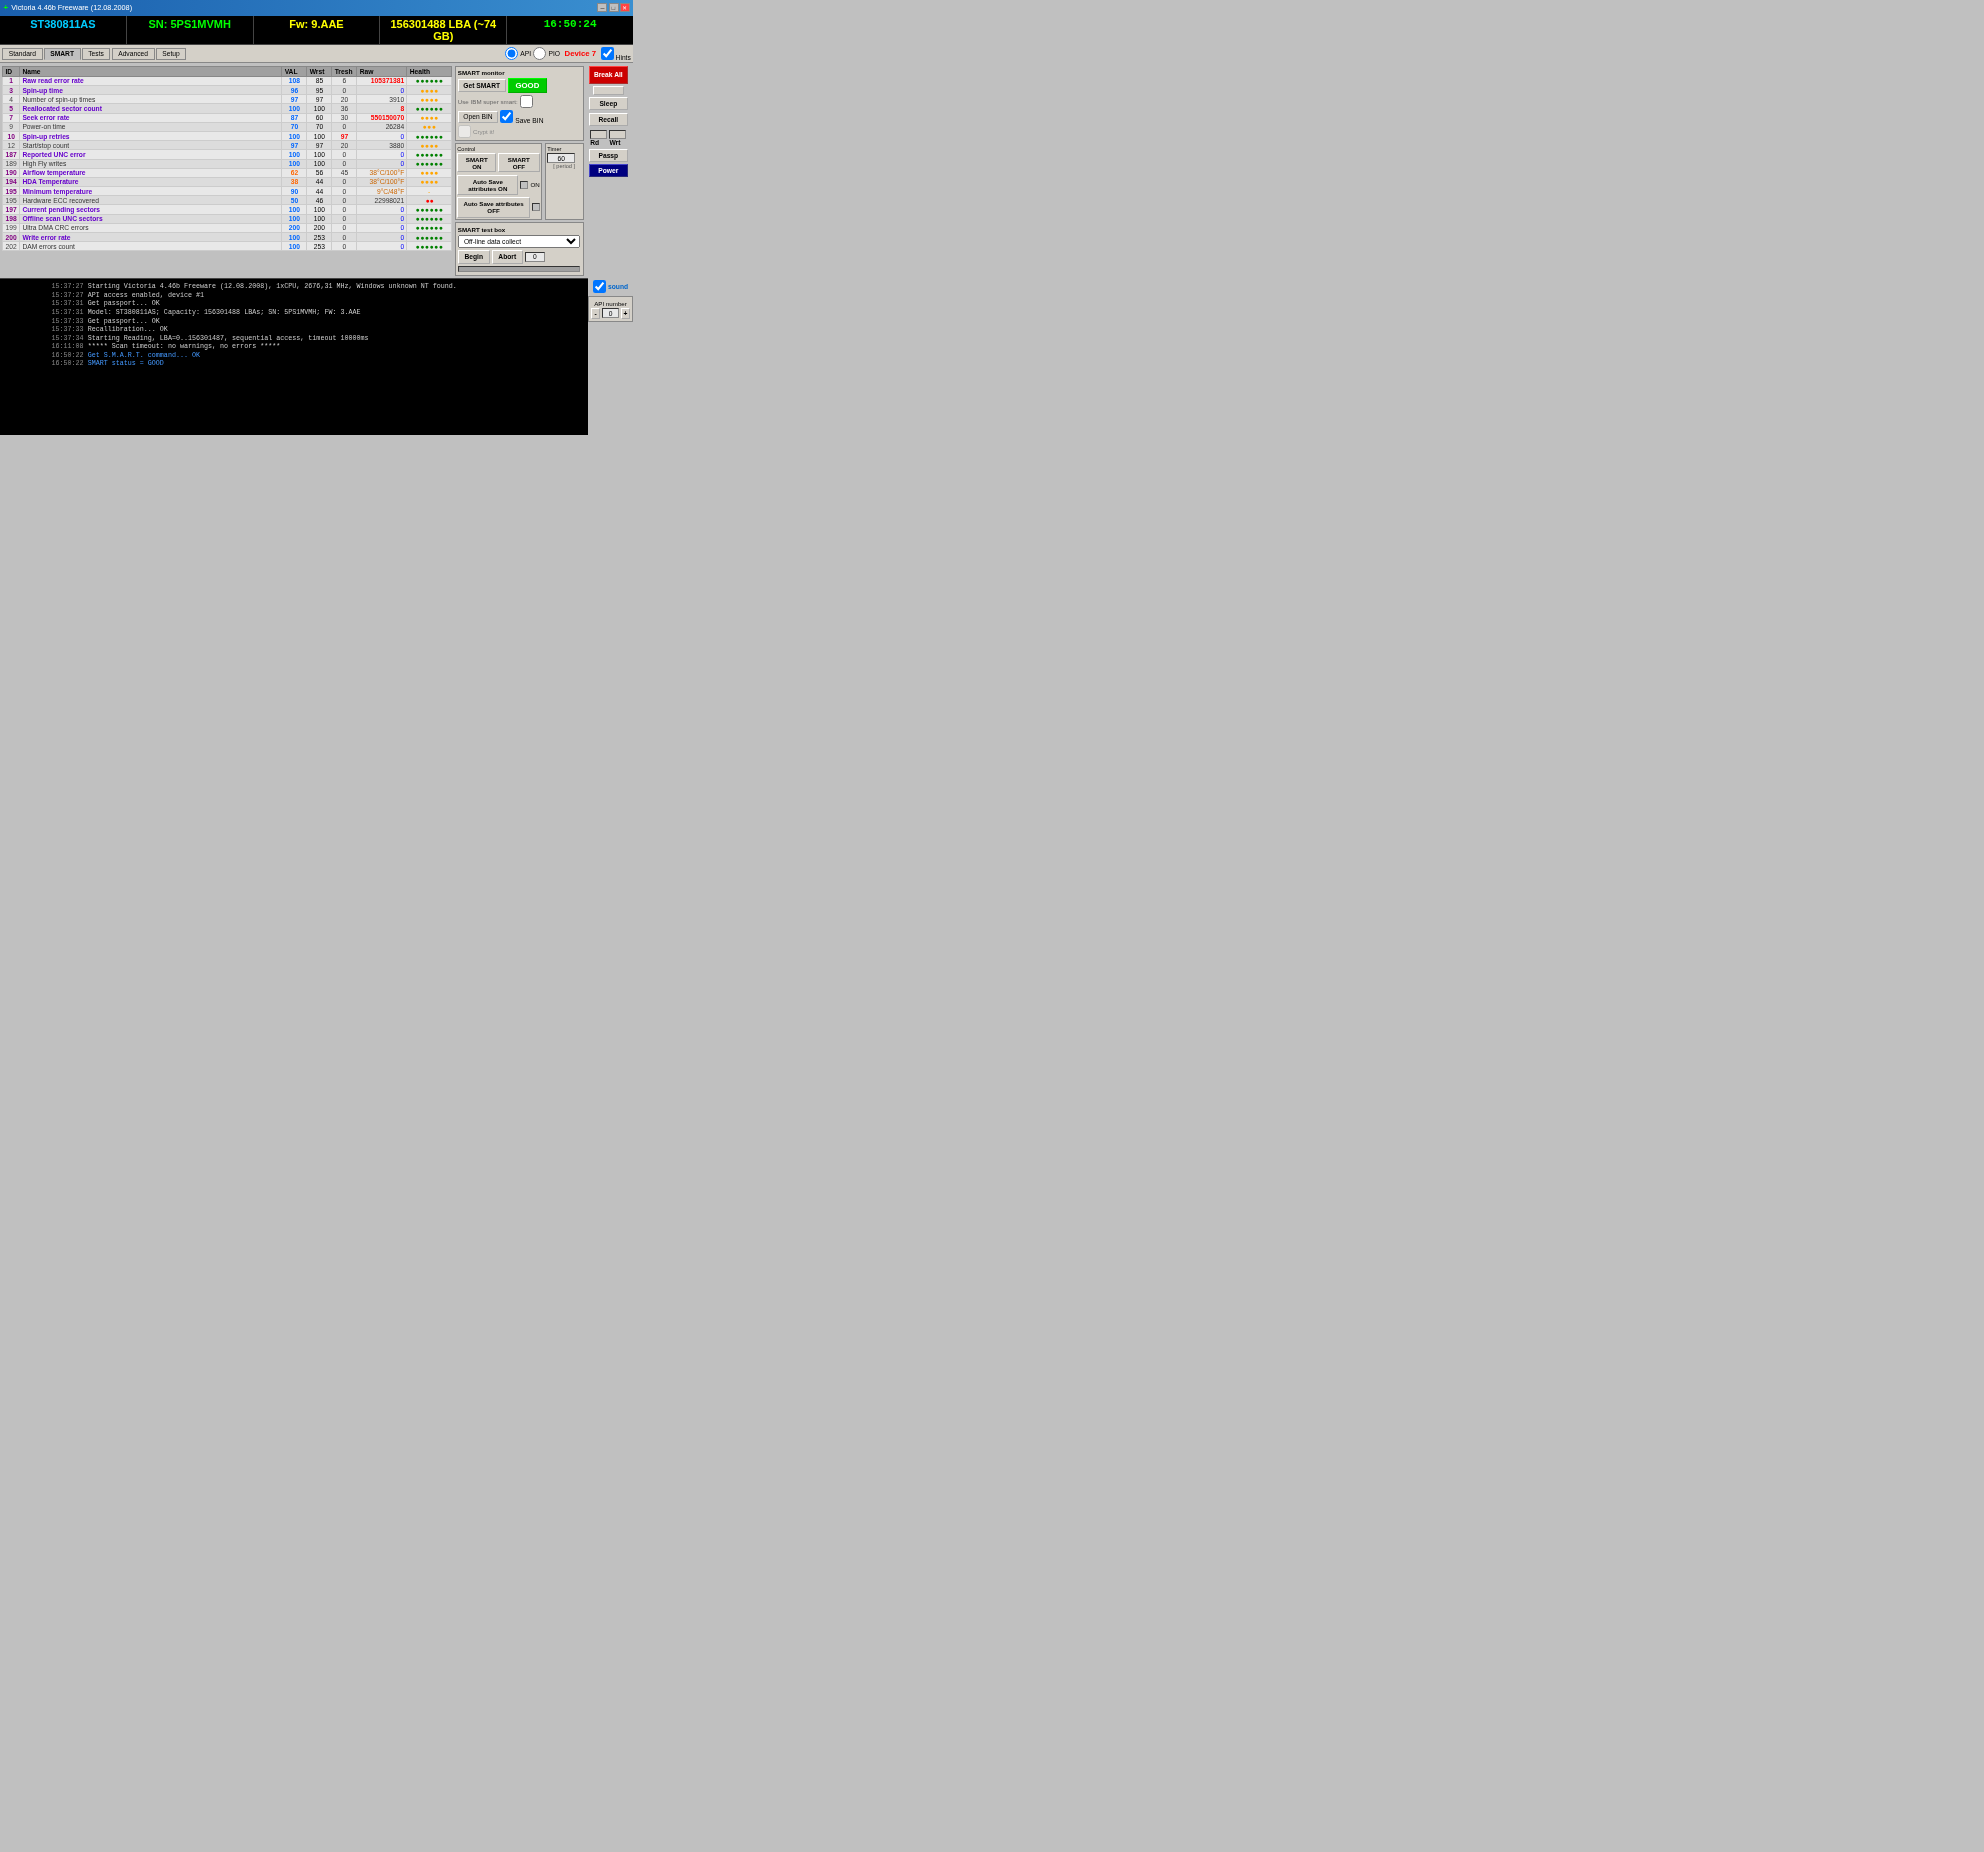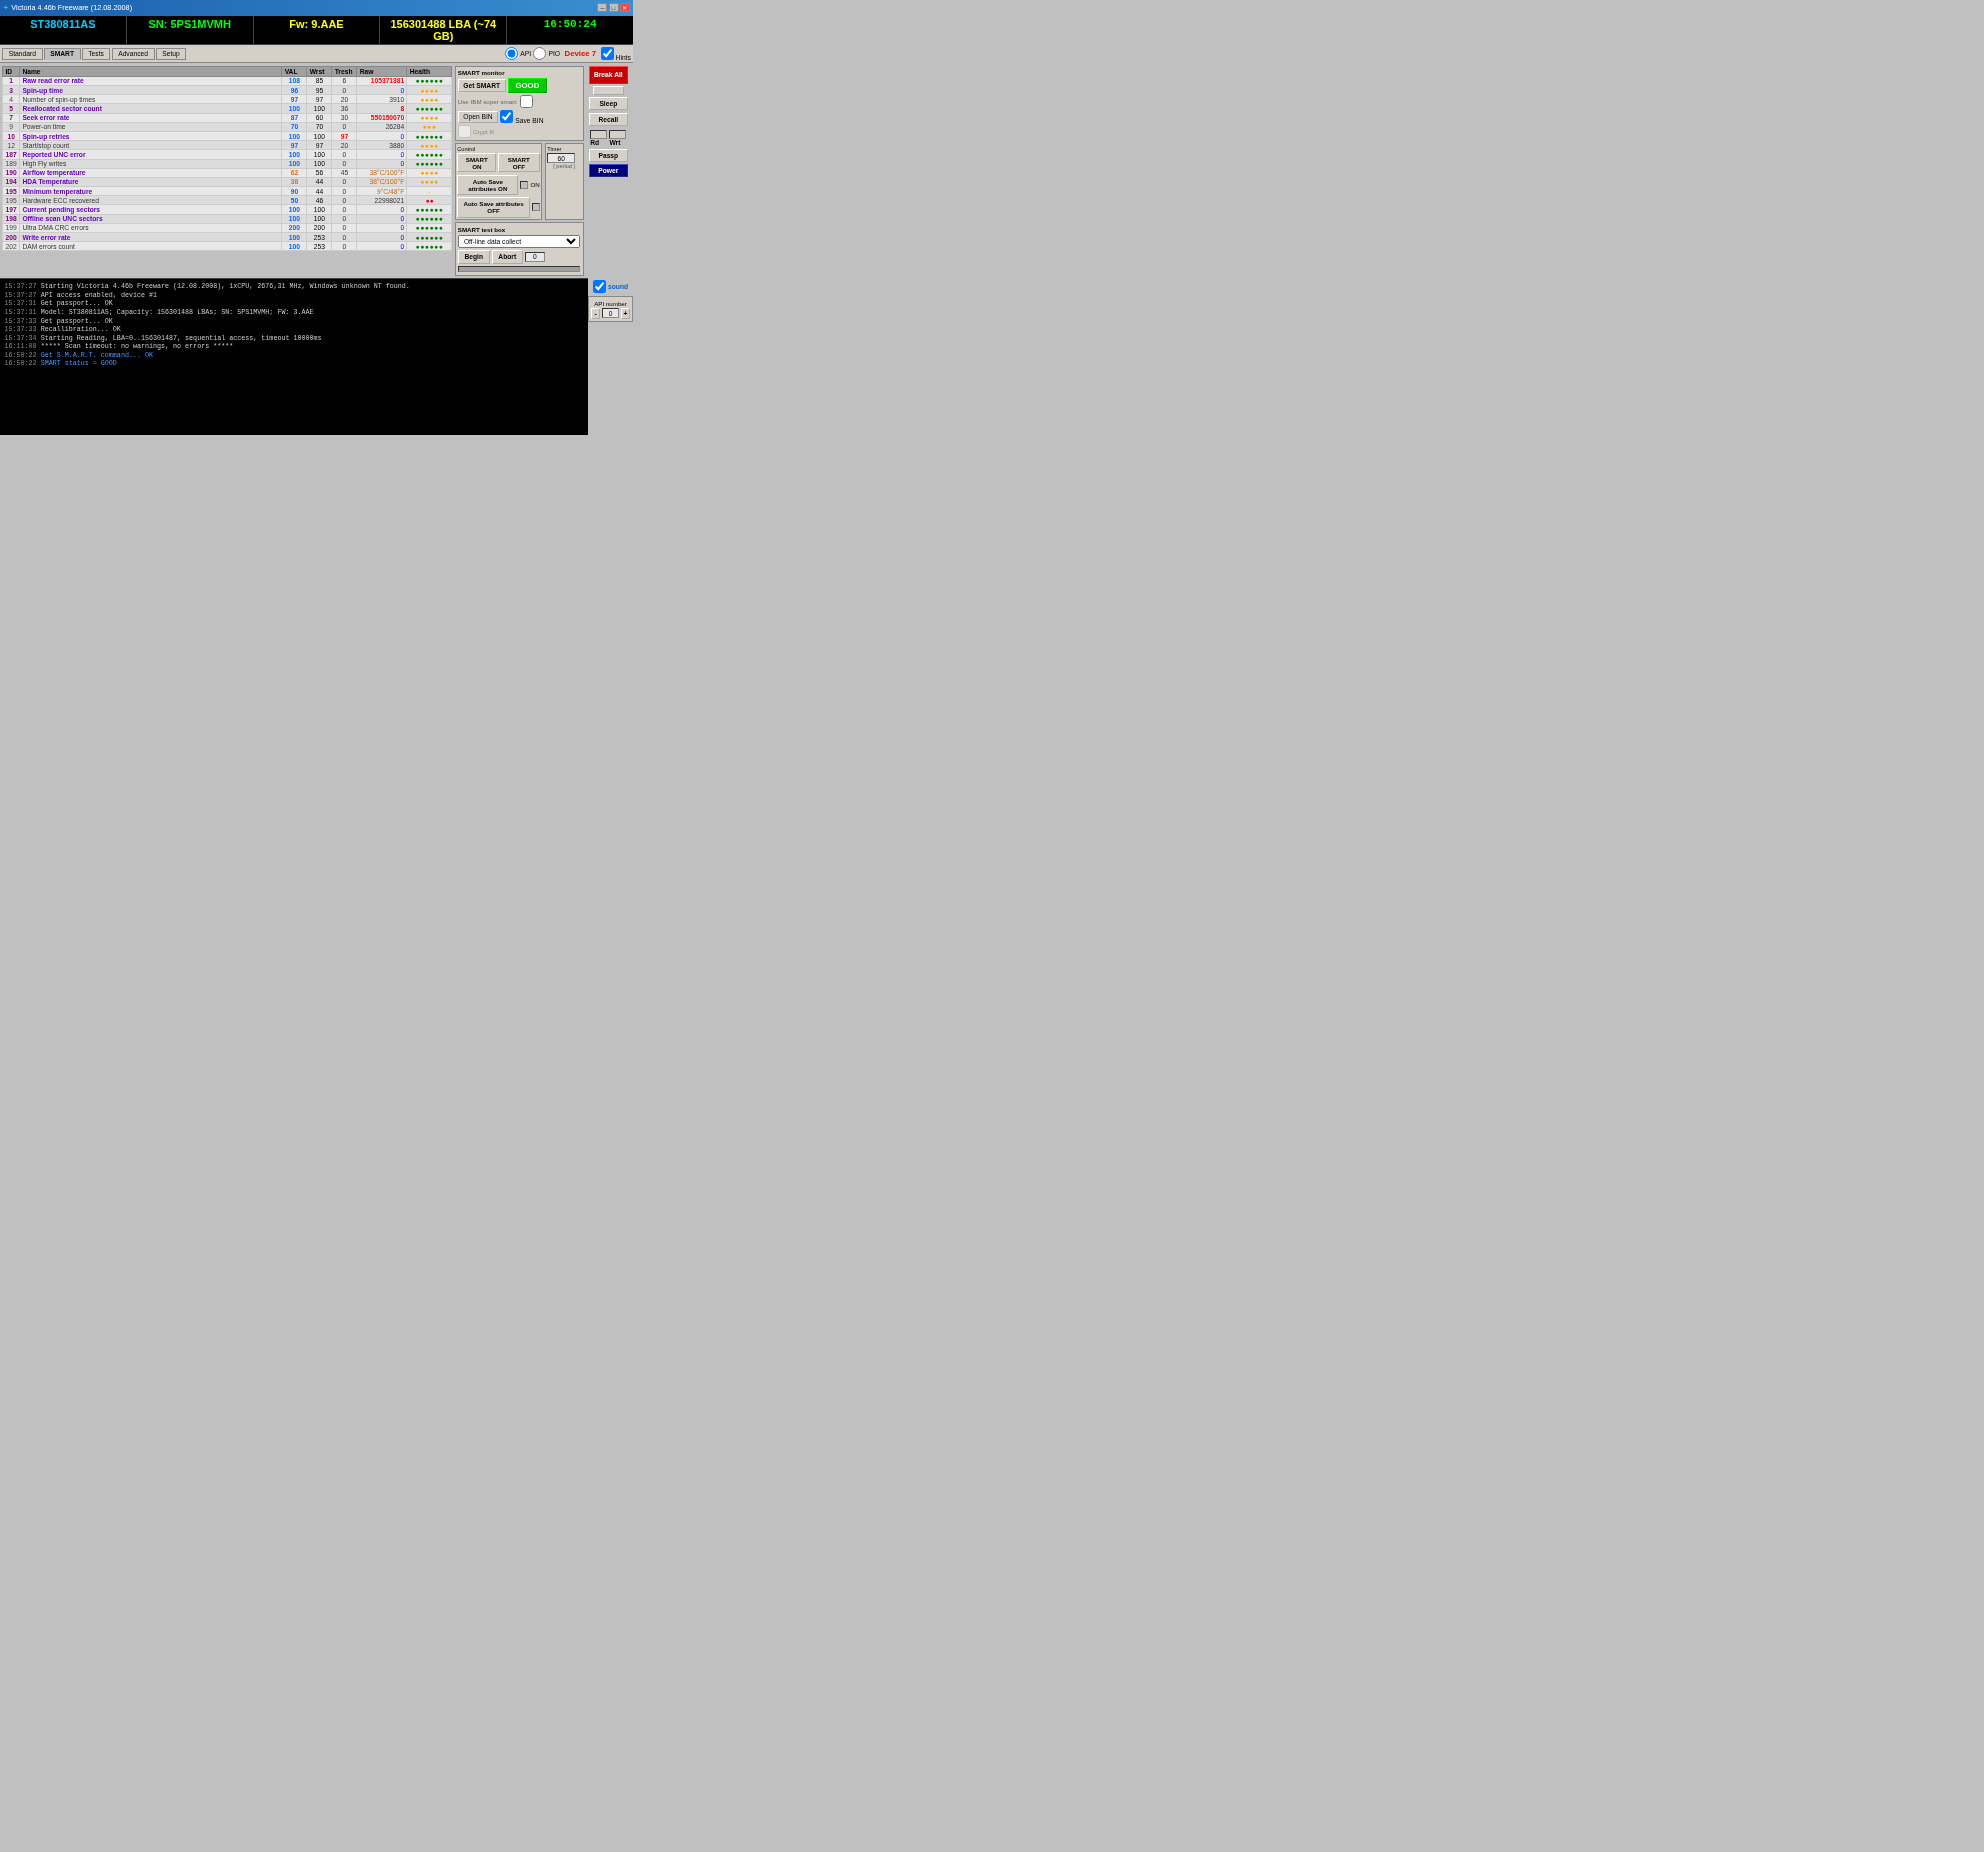--- a/index.html
+++ b/index.html
@@ -321,21 +321,21 @@
       background: #000;
       color: #cccccc;
       font-family: 'Courier New', monospace;
       font-size: 6.7px;
       padding: 3.4px 4.5px;
       height: 157px;
       overflow-y: auto;
       border-top: 1.1px solid #444;
     }
     .log-line { margin-bottom: 0.6px; }
-    .log-time { color: #888; }
+    .log-time { color: #888; margin-left: 47px; }
     .log-text { color: #cccccc; margin-top: 32px; }
     .log-text.highlight { color: #4499ff; }
     .sound-row { display: flex; align-items: center; gap: 2.2px; }
     .sound-label { color: #0066cc; font-weight: bold; font-size: 6.7px; }
 
     .api-number-box {
       background: #d4d0c8;
       border: 0.6px solid #888;
       padding: 2.2px;
       text-align: center;

